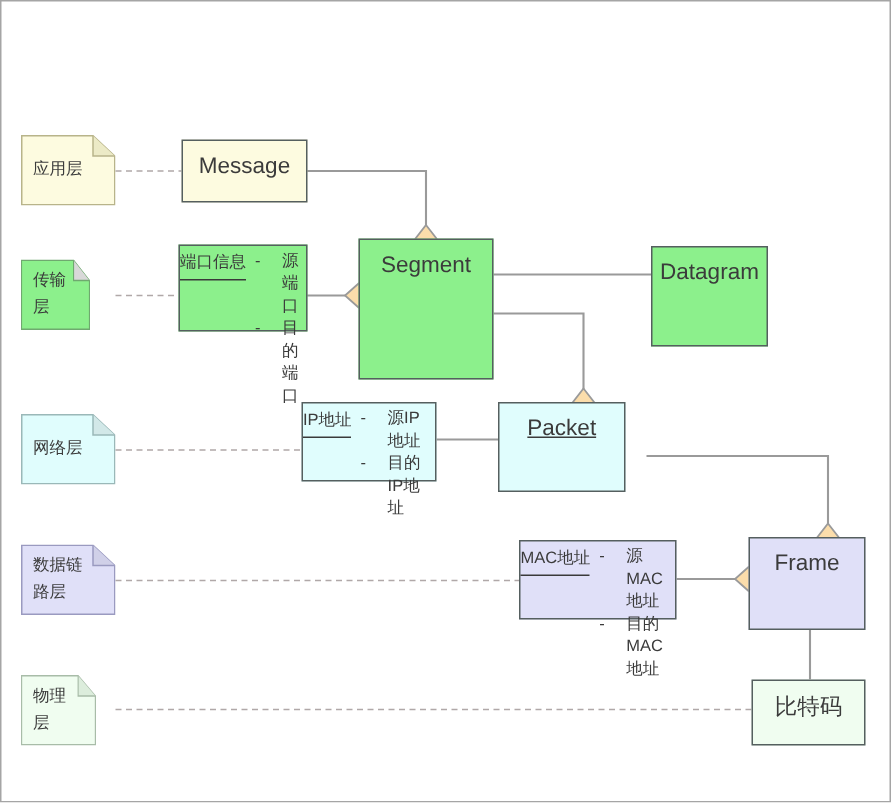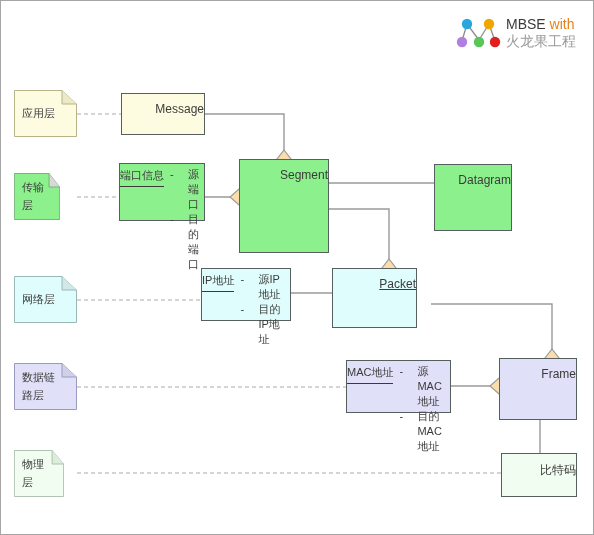--- a/index.html
+++ b/index.html
@@ -65,22 +65,22 @@
     padding-right: 16px;
   }
 
   
   .node {
     position: absolute;
     box-sizing: border-box;
     border: 1px solid #555f5f;
     display: flex;
     align-items: flex-start;
-    justify-content: flex-end;
-    font-size: 12px;
+    justify-content: center;
+    font-size: 15px;
     color: #3b3b3b;
   }
   .node .node-title {
     margin-top: 8px;
     text-align: center;
   }
 
   
   .cbox {
     position: absolute;
@@ -155,42 +155,20 @@
     <g fill="#fbddab" stroke="#9a9a9a" stroke-width="1.2">
       <polygon points="283,149 290,158 283,167 276,158"></polygon>
       <polygon points="238,188 247,196 238,204 229,196"></polygon>
       <polygon points="388,258 395,267 388,276 381,267"></polygon>
       <polygon points="345,284 354,292 345,300 336,292"></polygon>
       <polygon points="551,348 558,357 551,366 544,357"></polygon>
       <polygon points="498,377 507,385 498,393 489,385"></polygon>
     </g>
   </svg>
 
-  <div class="logo-wrap">
-    <svg class="logo-mark" viewBox="0 0 46 40" xmlns="http://www.w3.org/2000/svg">
-      <g stroke="#8c8c8c" stroke-width="1.3" fill="none">
-        <line x1="11" y1="11" x2="23" y2="27"></line>
-        <line x1="23" y1="27" x2="33" y2="11"></line>
-        <line x1="11" y1="11" x2="6" y2="28"></line>
-        <line x1="33" y1="11" x2="39" y2="28"></line>
-      </g>
-      <circle cx="11" cy="11" r="5.2" fill="#29a6e0"></circle>
-      <circle cx="33" cy="11" r="5.2" fill="#f0a500"></circle>
-      <circle cx="6" cy="29" r="5.2" fill="#b07fe0"></circle>
-      <circle cx="23" cy="29" r="5.2" fill="#59c659"></circle>
-      <circle cx="39" cy="29" r="5.2" fill="#e02020"></circle>
-    </svg>
-    <div class="logo-text">
-      <div class="logo-line1">
-        <span>MBSE</span>
-        <span class="with">with</span>
-      </div>
-      <div class="logo-line2">火龙果工程</div>
-    </div>
-  </div>
 
   <div class="note" style="left:13px; top:89px; width:63px; height:47px;">
     <svg class="note-body" viewBox="0 0 63 47" preserveAspectRatio="none">
       <path d="M0.5,0.5 H48 L62.5,14 V46.5 H0.5 Z" fill="#fdfbe0" stroke="#b8b48a" stroke-width="1"></path>
       <path d="M48,0.5 V14 H62.5" fill="#eceac6" stroke="#b8b48a" stroke-width="1"></path>
     </svg>
     <span class="note-label">应用层</span>
   </div>
 
   <div class="note" style="left:13px; top:172px; width:46px; height:47px;">

